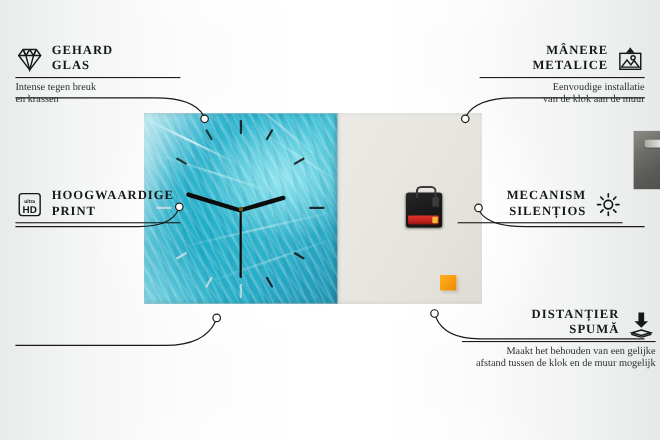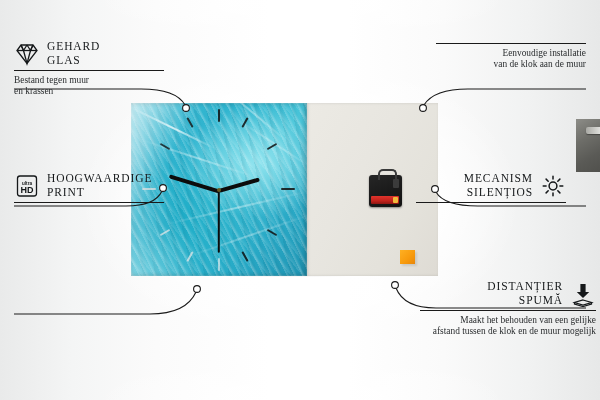--- a/index.html
+++ b/index.html
@@ -104,21 +104,21 @@
 
   
   .callout{position:absolute;}
   .callout.left{text-align:left;}
   .callout.right{text-align:right;}
   .head{display:flex;align-items:center;gap:7px;}
   .callout.right .head{flex-direction:row;justify-content:flex-end;}
   .title{
     font-family:"Liberation Serif", serif;
     font-size:11.5px;letter-spacing:.9px;line-height:13.5px;
-    color:#15181a;font-weight:400;text-transform:uppercase;white-space:pre-line;
+    color:#15181a;font-weight:700;text-transform:uppercase;white-space:pre-line;
   }
   .rule{height:1px;background:#1a1a1a;margin:3px 0 4px 0;}
   .sub{
     font-family:"Liberation Serif", serif;
     font-size:9.4px;line-height:11.4px;color:#2a2d2f;white-space:pre-line;
   }
   .ico{width:26px;height:26px;flex:0 0 26px;display:block;}
 
   
   #co-glass{left:14px;top:40px;width:150px;}
@@ -211,39 +211,52 @@
           <path d="M3,9.5 L23,9.5"></path>
           <path d="M7,4 L9.5,9.5 L13,22.5 L16.5,9.5 L19,4"></path>
           <path d="M9.5,9.5 L7,4 M16.5,9.5 L19,4"></path>
           <path d="M13,4 L9.5,9.5 M13,4 L16.5,9.5"></path>
         </g>
       </svg>
       <div class="title">GEHARD
 GLAS</div>
     </div>
     <div class="rule"></div>
-    <div class="sub">Bestand tegen muur
+    <div class="sub">Intense tegen breuk
 en krassen</div>
   </div>
 
   <div class="callout left" id="co-print">
     <div class="head">
       <svg class="ico" viewBox="0 0 26 26">
         <rect x="3.5" y="3" width="19" height="20" rx="2.5" fill="none" stroke="#15181a" stroke-width="1.3"></rect>
         <text x="13" y="11.6" text-anchor="middle" font-family="Liberation Sans, sans-serif" font-size="4.6" font-weight="bold" fill="#15181a">ultra</text>
         <text x="13" y="20.2" text-anchor="middle" font-family="Liberation Sans, sans-serif" font-size="9" font-weight="bold" fill="#15181a">HD</text>
       </svg>
       <div class="title">HOOGWAARDIGE
 PRINT</div>
     </div>
     <div class="rule"></div>
   </div>
 
 
   <div class="callout right" id="co-metal">
+    <div class="head">
+      <div class="title">MÂNERE
+METALICE</div>
+      <svg class="ico" viewBox="0 0 26 26">
+        <g fill="none" stroke="#15181a" stroke-width="1.3">
+          <path d="M13,2.5 L9,7 L17,7 Z" fill="#15181a" stroke="none"></path>
+          <path d="M13,2.5 L13,7"></path>
+          <rect x="3.5" y="7.5" width="19" height="14.5"></rect>
+          <path d="M5,20 L10,13.5 L13.5,18 L16.5,14 L21,20 Z"></path>
+          <circle cx="15.5" cy="11.5" r="1.9"></circle>
+        </g>
+      </svg>
+    </div>
     <div class="rule"></div>
     <div class="sub">Eenvoudige installatie
 van de klok aan de muur</div>
   </div>
 
   <div class="callout right" id="co-mech">
     <div class="head">
       <div class="title">MECANISM
 SILENȚIOS</div>
       <svg class="ico" viewBox="0 0 26 26">

